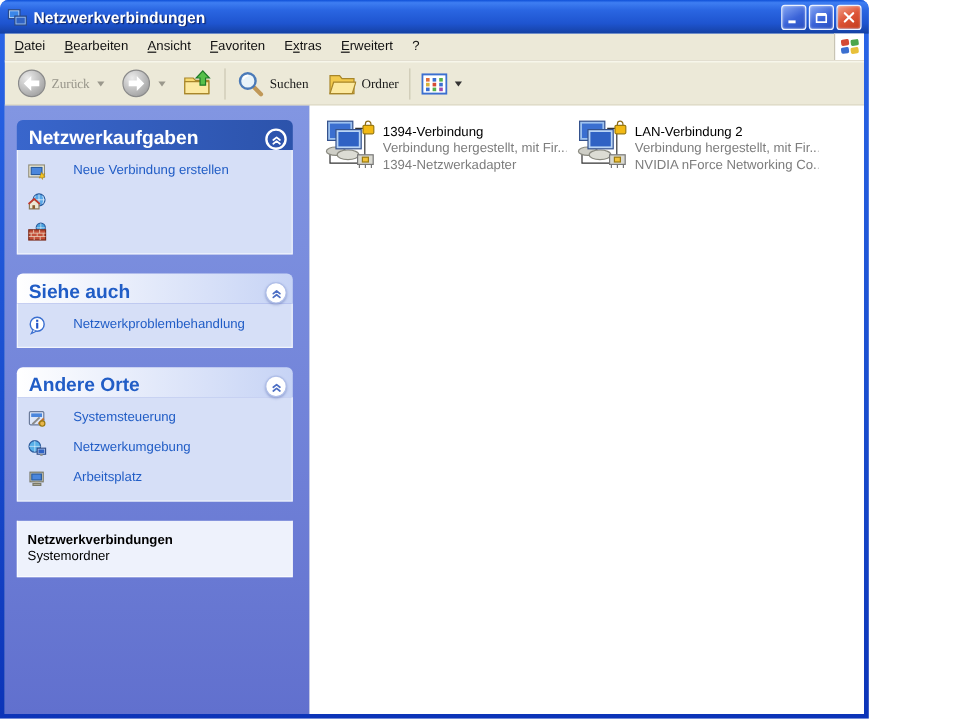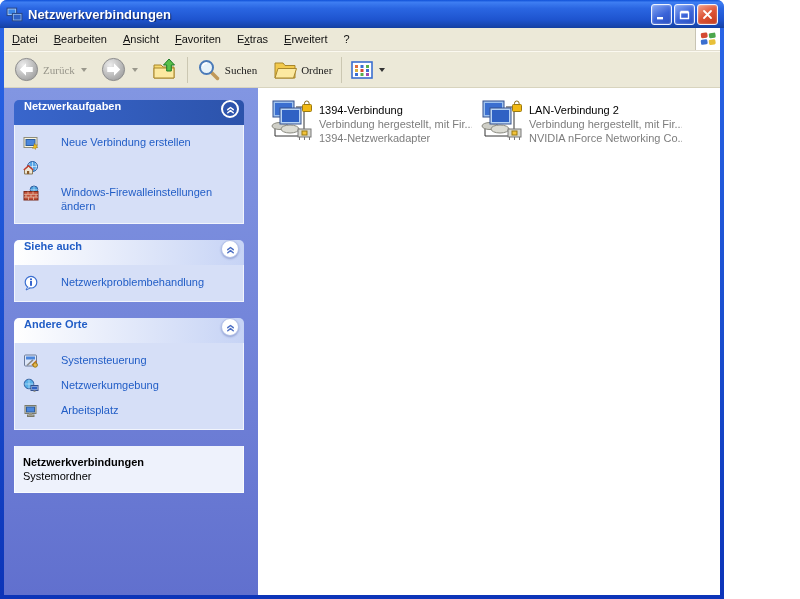--- a/index.html
+++ b/index.html
@@ -32,22 +32,22 @@
   .tool-btn .lbl{color:#1a1a1a;font-family:Liberation Serif, serif;}
   .tool-btn.disabled .lbl{color:#97958a;}
   .caret{width:0;height:0;border-left:3px solid transparent;border-right:3px solid transparent;border-top:4px solid #333;margin-left:2px;}
   .caret.dis{border-top-color:#9a988c;}
   .tool-sep{width:1px;height:26px;background:#cbc7b2;margin:0 5px;}
   
   .content{flex:1;display:flex;min-height:0;}
   .sidebar{width:254px;flex:none;background:linear-gradient(180deg,#8296e2 0%,#7486da 45%,#6170ce 100%);
     padding:12px 14px 0 10px;box-sizing:border-box;overflow:hidden;}
   .panel{margin-bottom:16px;}
-  .panel-header{height:25px;display:flex;align-items:flex-start;justify-content:space-between;
-    padding:0 5px 0 10px;border-radius:5px 5px 0 0;font-size:11px;font-weight:bold;cursor:pointer;}
+  .panel-header{height:25px;display:flex;align-items:flex-end;justify-content:space-between;
+    padding:0 5px 0 10px;border-radius:5px 5px 0 0;font-size:16px;font-weight:bold;cursor:pointer;}
   .panel-header.dark{background:linear-gradient(90deg,#3966cc,#2c53ab);color:#fff;}
   .panel-header.light{background:linear-gradient(90deg,#ffffff,#c6d3f5);color:#215dc6;}
   .chev{width:18px;height:18px;border-radius:50%;display:flex;align-items:center;justify-content:center;flex:none;cursor:pointer;box-sizing:border-box;}
   .chev.on-dark{border:2px solid #fff;}
   .chev.on-light{background:#fff;border:1px solid #b0bfe8;box-shadow:0 1px 2px rgba(40,60,140,.35);}
   .panel-body{background:#d6dff7;border:1px solid rgba(255,255,255,.65);border-top:none;padding:10px 6px 6px 8px;font-size:11px;}
   .panel-body.details{background:#eef2fc;padding:10px 8px;color:#000;}
   .task-item{display:flex;align-items:flex-start;gap:22px;margin-bottom:9px;color:#215dc6;cursor:pointer;line-height:14px;}
   .task-item:last-child{margin-bottom:4px;}
   .task-item .ic{flex:none;width:16px;height:16px;}
@@ -242,21 +242,20 @@
                 <rect x="4" y="11" width="2.2" height="3" fill="#8a5a2a"></rect>
               </svg>
             </div>
             <div class="task-item">
               <svg class="ic" viewBox="0 0 16 16">
                 <circle cx="11" cy="4.8" r="3.8" fill="#4aa3e0" stroke="#2c5c9e"></circle>
                 <path d="M11 1 v7.6 M7.2 4.8 h7.6" stroke="#fff" stroke-width="0.6" opacity="0.7" fill="none"></path>
                 <rect x="1" y="6.5" width="14" height="8.5" fill="#c4513a" stroke="#7a2a1a"></rect>
                 <path d="M1 9.3 h14 M1 12.1 h14 M5 6.5 v2.8 M10 6.5 v2.8 M3 9.3 v2.8 M8 9.3 v2.8 M13 9.3 v2.8 M5.5 12.1 v2.9 M10.5 12.1 v2.9" stroke="#e8cdb8" stroke-width="0.7" fill="none"></path>
               </svg>
-              <span>Windows-Firewalleinstellungen ändern</span>
             </div>
           </div>
         </div>
 
         <div class="panel">
           <div class="panel-header light">
             <span>Siehe auch</span>
             <span class="chev on-light">
               <svg width="11" height="11" viewBox="0 0 12 12">
                   <path d="M3 6.2 L6 3.8 L9 6.2 M3 9.6 L6 7.2 L9 9.6" stroke="#4d6fc4" stroke-width="1.6" fill="none" stroke-linecap="round" stroke-linejoin="round"></path>

